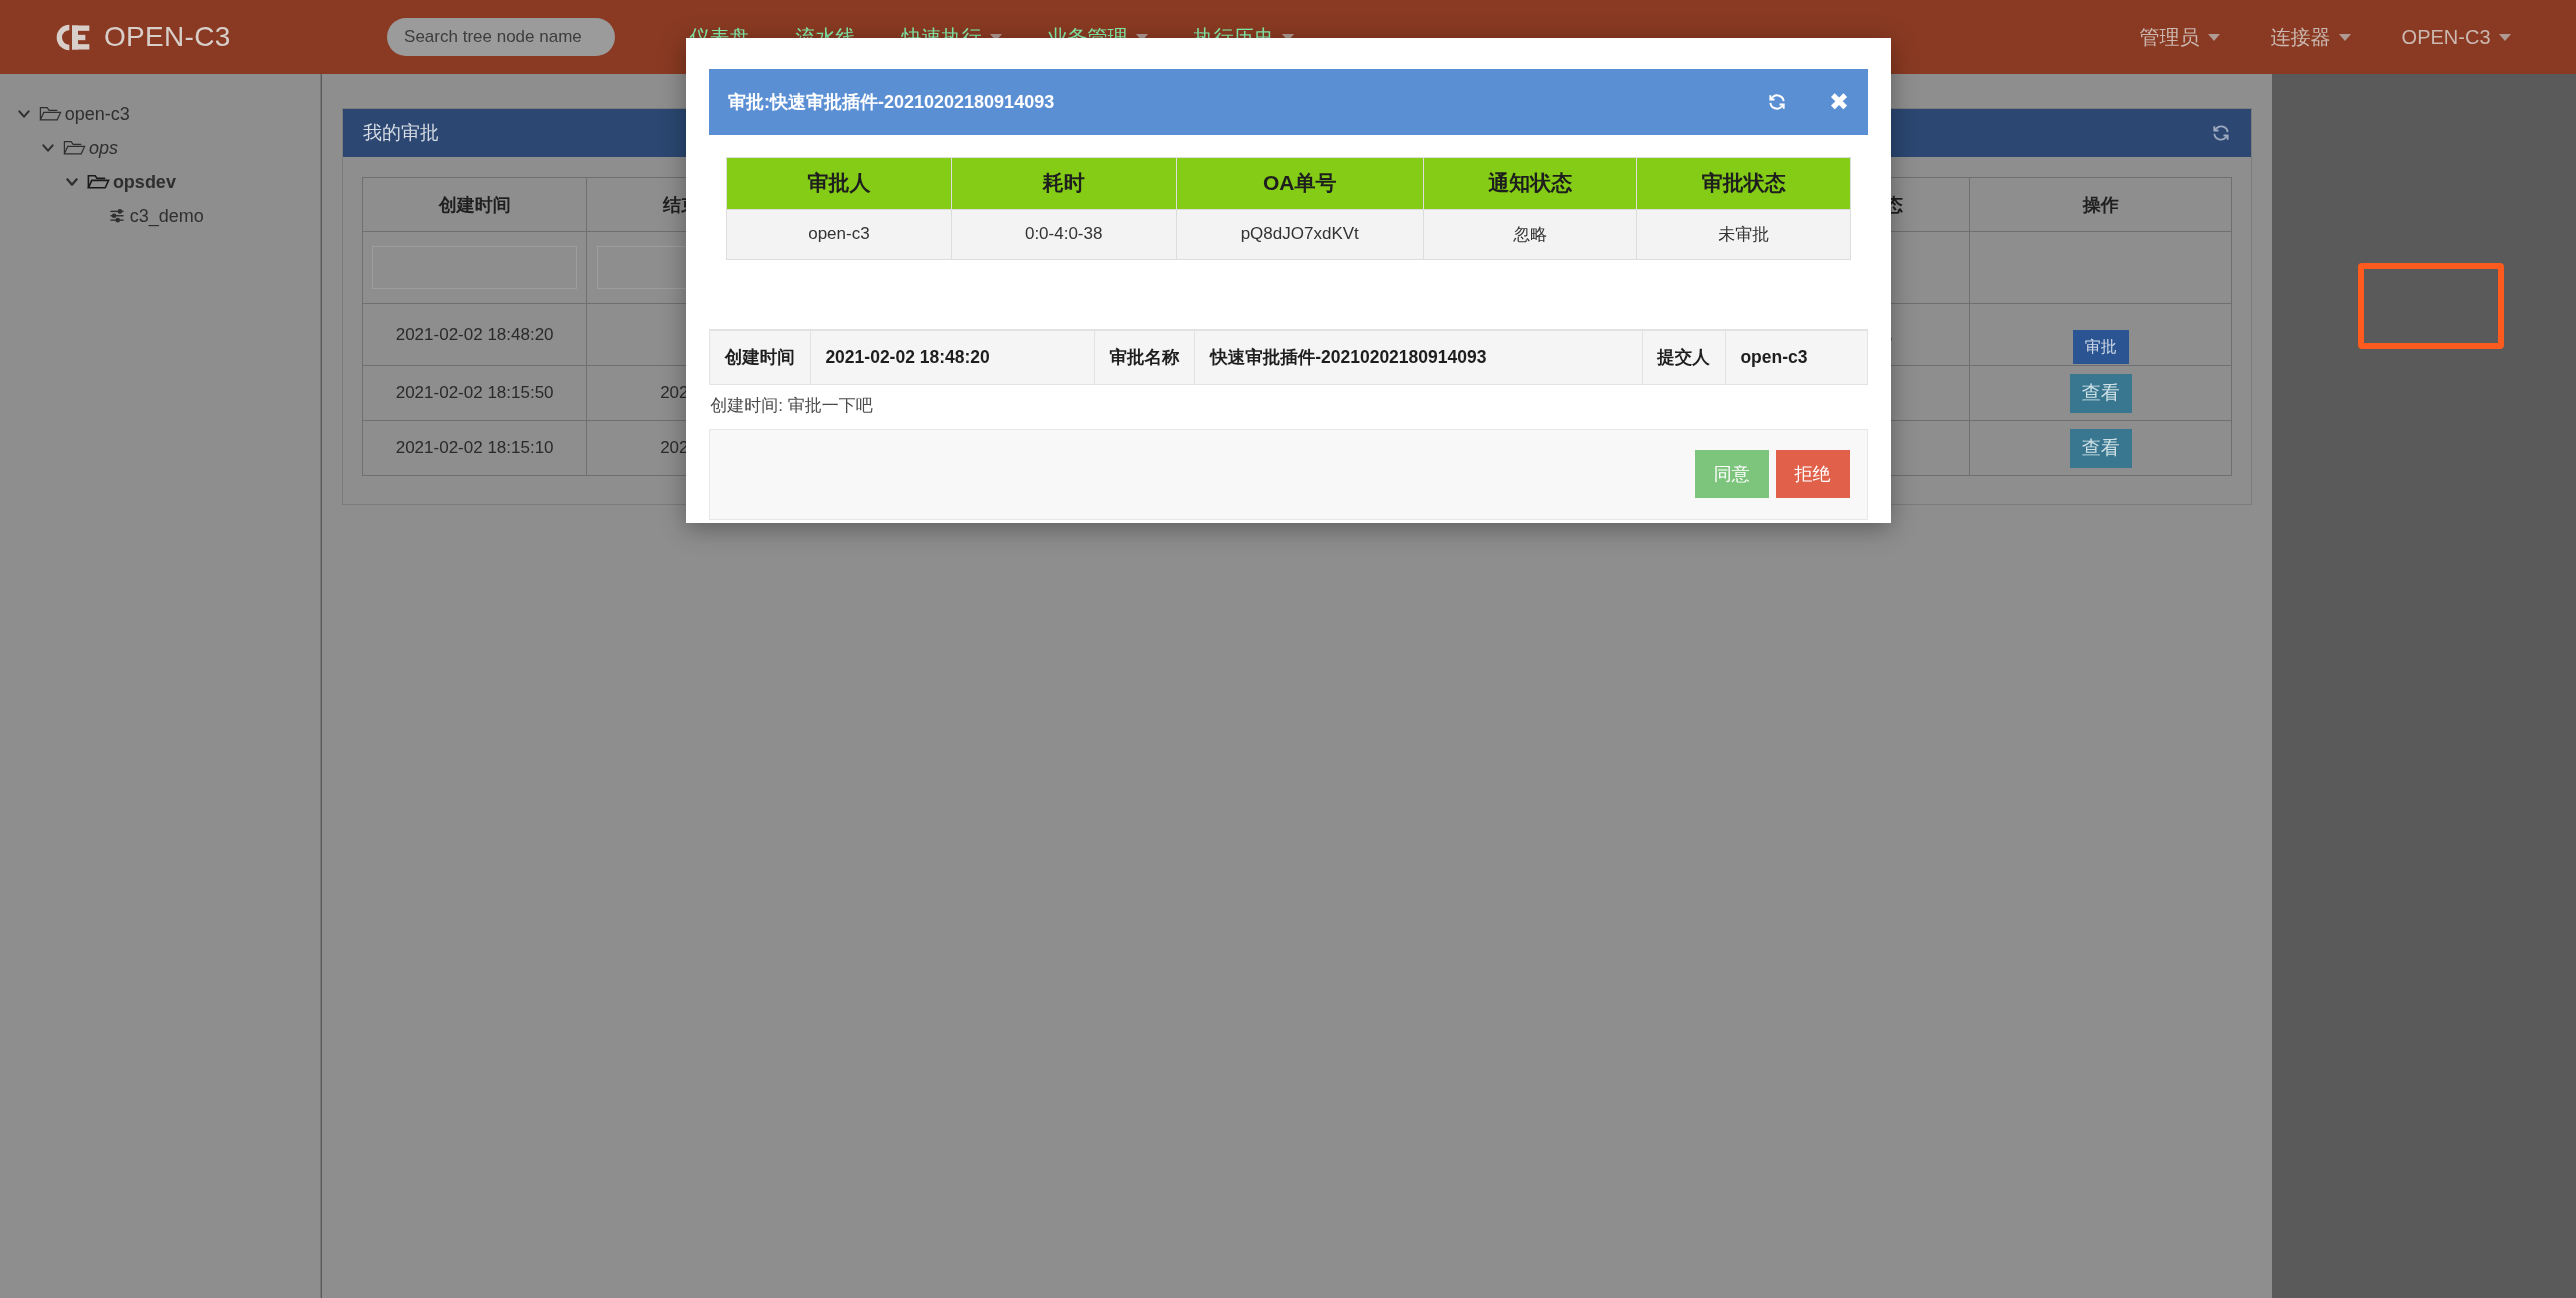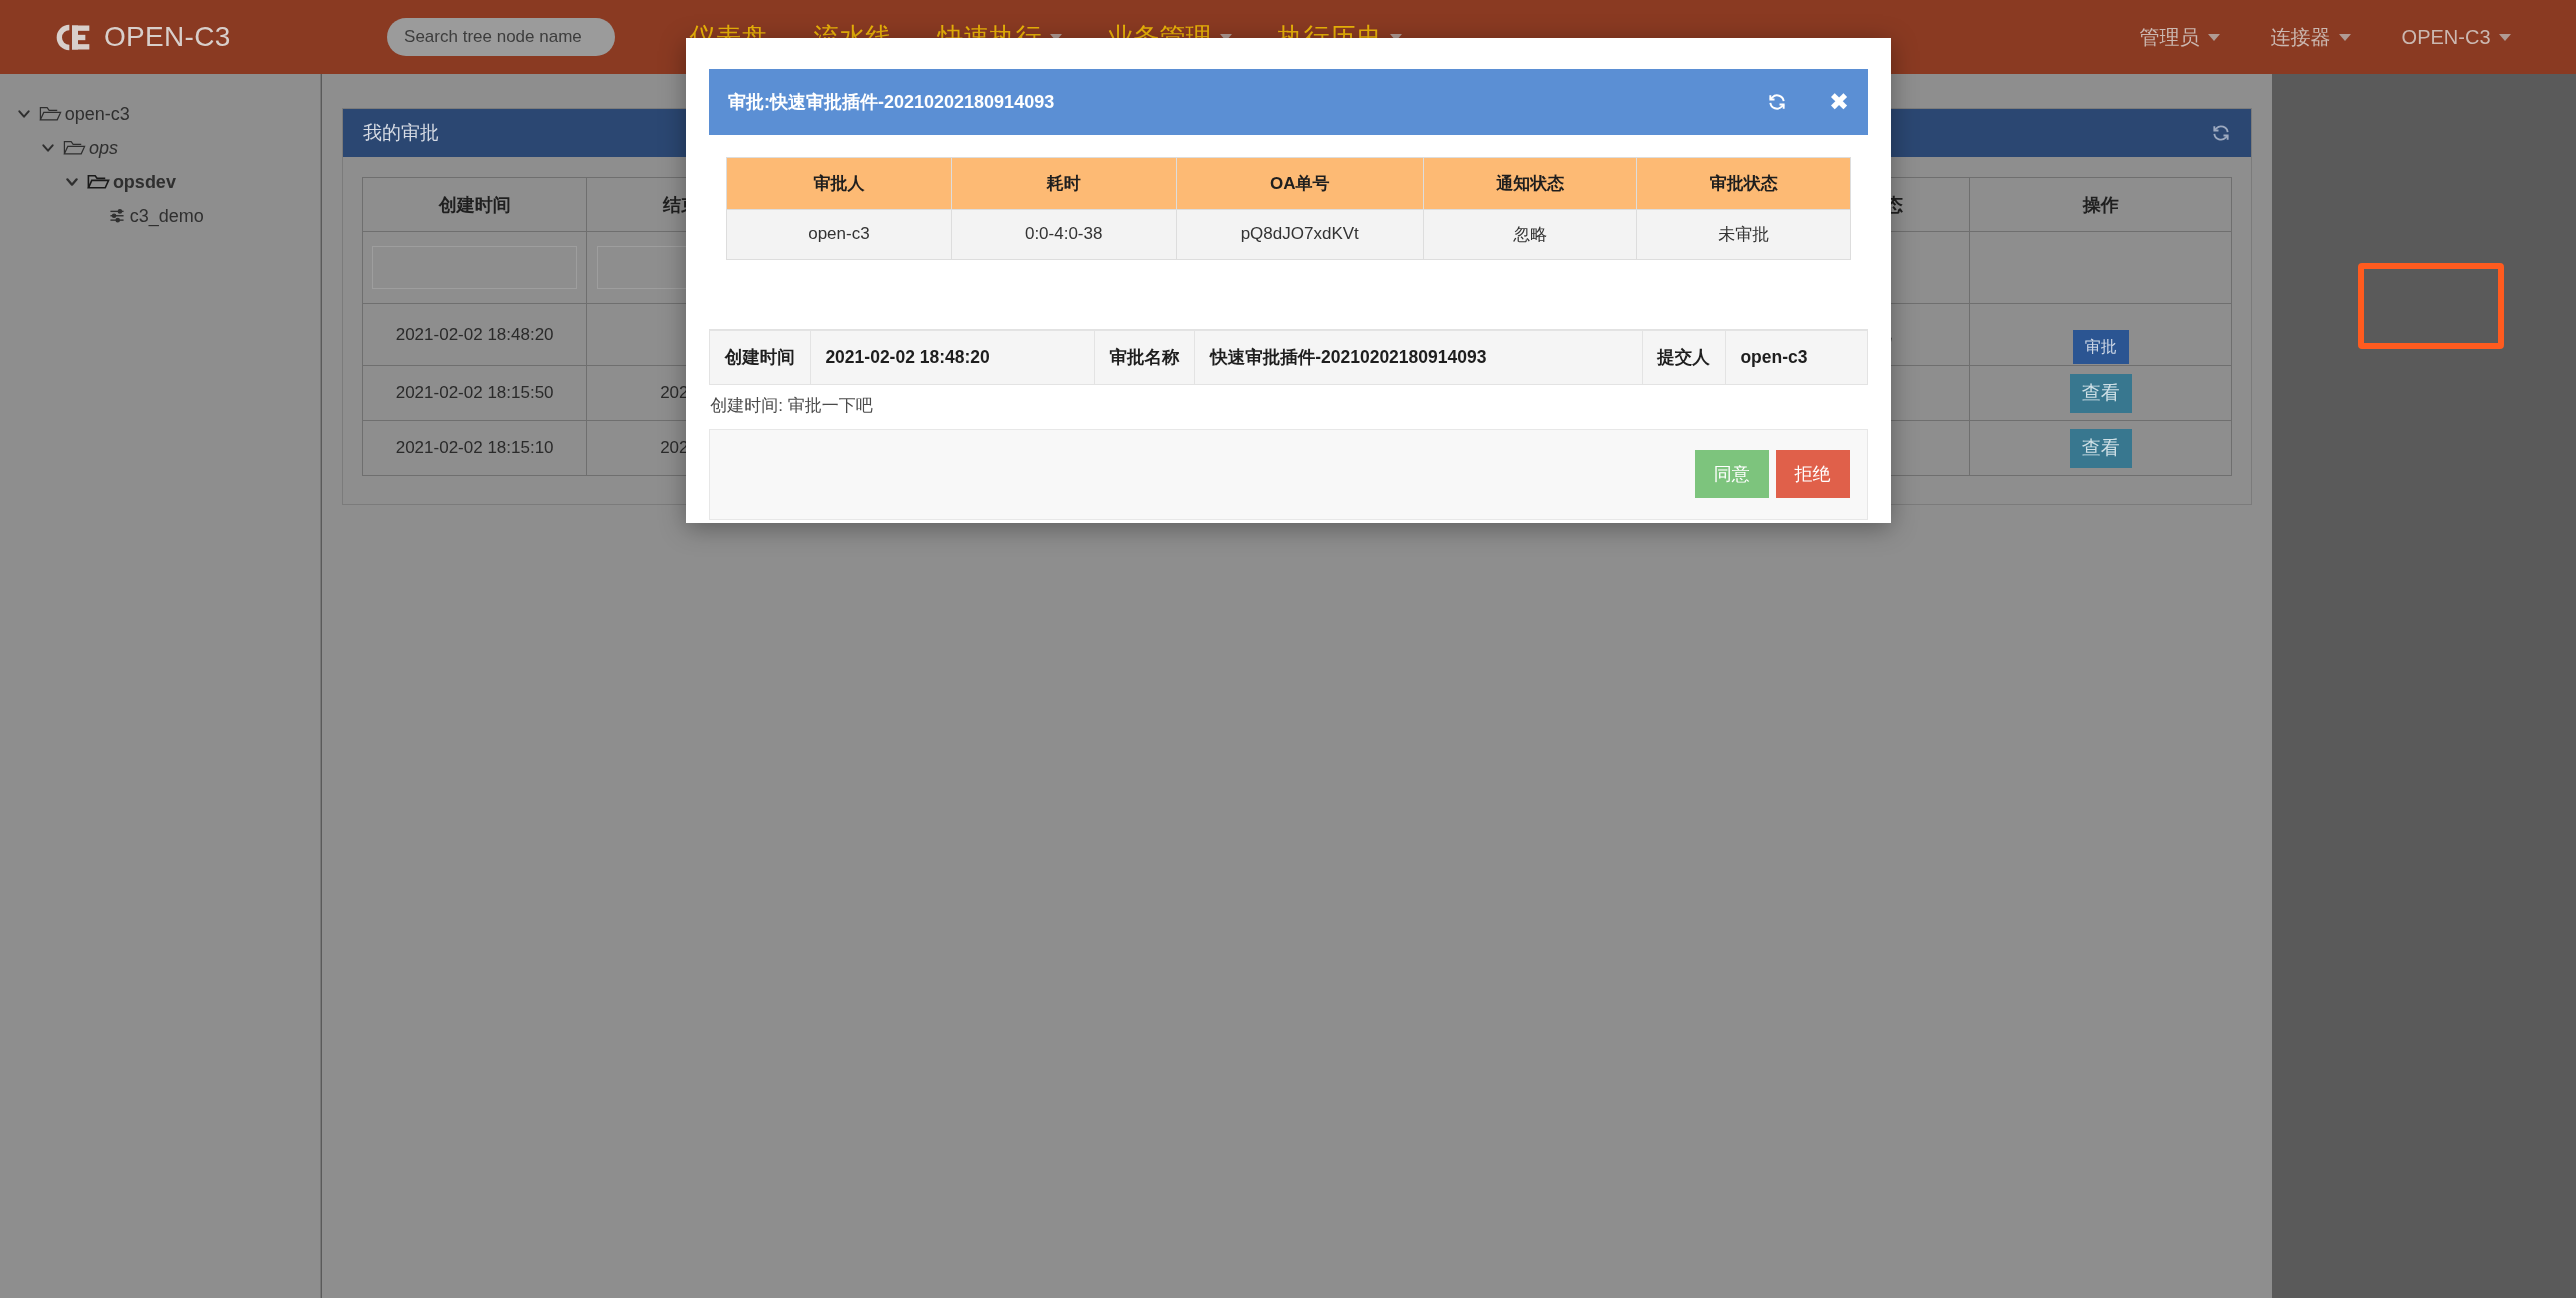--- a/index.html
+++ b/index.html
@@ -31,21 +31,21 @@
   .nav-search {
     margin-left: 156px;
     width: 228px; height: 38px; border-radius: 19px;
     background: #9b9b9b; border: none; outline: none;
     color: #3a3a3a; font-size: 17px; padding: 0 17.5px;
     font-family: "Liberation Sans", sans-serif;
   }
   .nav-search::placeholder { color: #3d3d3d; }
   .nav-links { display: flex; align-items: center; margin-left: 52px; gap: 0; }
   .nav-link {
-    color: #eab308; font-size: 26px; padding: 0 23px;
+    color: #86efac; font-size: 20px; padding: 0 23px;
     white-space: nowrap; display: flex; align-items: center; gap: 8px;
     cursor: pointer;
   }
   .caret {
     display: inline-block; width: 0; height: 0;
     border-left: 6.7px solid transparent; border-right: 6.7px solid transparent;
     border-top: 7.4px solid #b09b94;
   }
   .nav-right { margin-left: auto; display: flex; align-items: center; margin-right: 40px; }
   .nav-right .nav-link { font-size: 20px; padding: 0 25.5px; color: #cbb8b1; }
@@ -150,22 +150,22 @@
   .modal-body { padding: 0 23px; }
   .inner-wrap {
     margin-top: 21.5px; height: 173px;
     border-bottom: 1.3px solid #e2e2e2;
   }
   table.inner {
     margin: 0 auto; border-collapse: collapse; table-layout: fixed;
     width: 1125px;
   }
   table.inner th {
-    border: 0.7px solid #dddddd; background: #fdba74;
-    height: 52px; font-size: 17px; font-weight: bold; color: #1e1e1e; text-align: center;
+    border: 0.7px solid #dddddd; background: #84cc16;
+    height: 52px; font-size: 21px; font-weight: bold; color: #1e1e1e; text-align: center;
   }
   table.inner td {
     border: 0.7px solid #dddddd; background: #f3f3f3;
     height: 50px; font-size: 17px; color: #333; text-align: center;
   }
   td.muted { color: #9a9a9a; }
 
   table.detail {
     width: 100%; border-collapse: collapse; table-layout: auto;
   }

